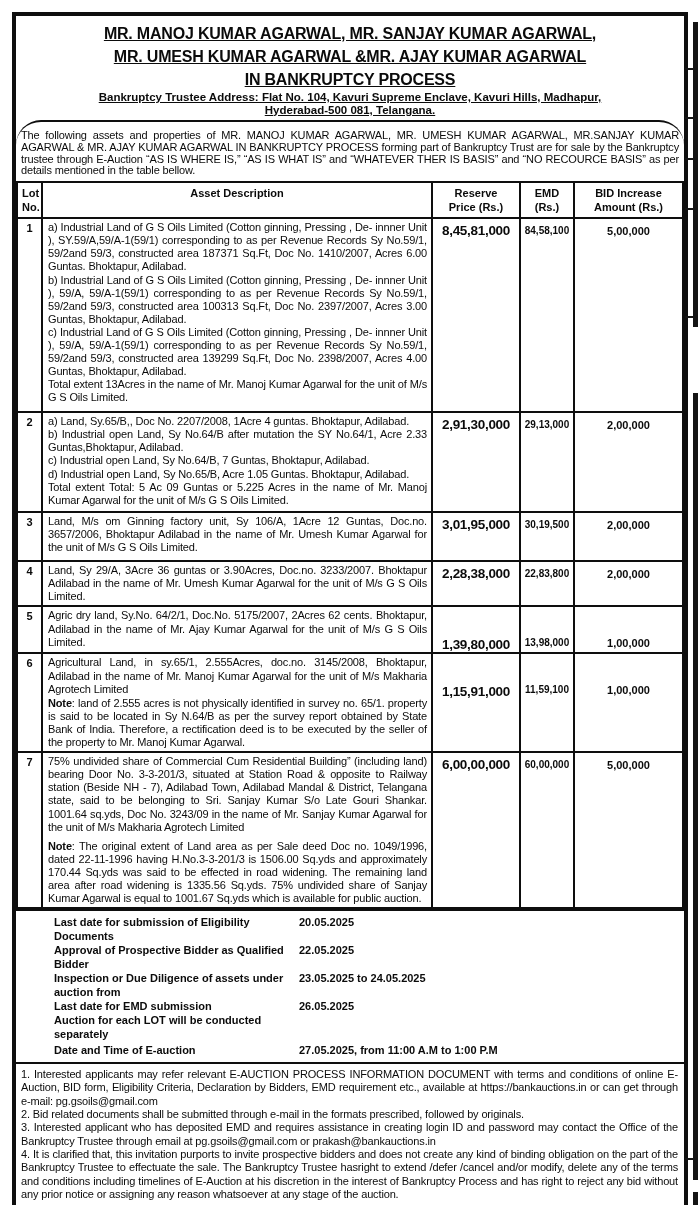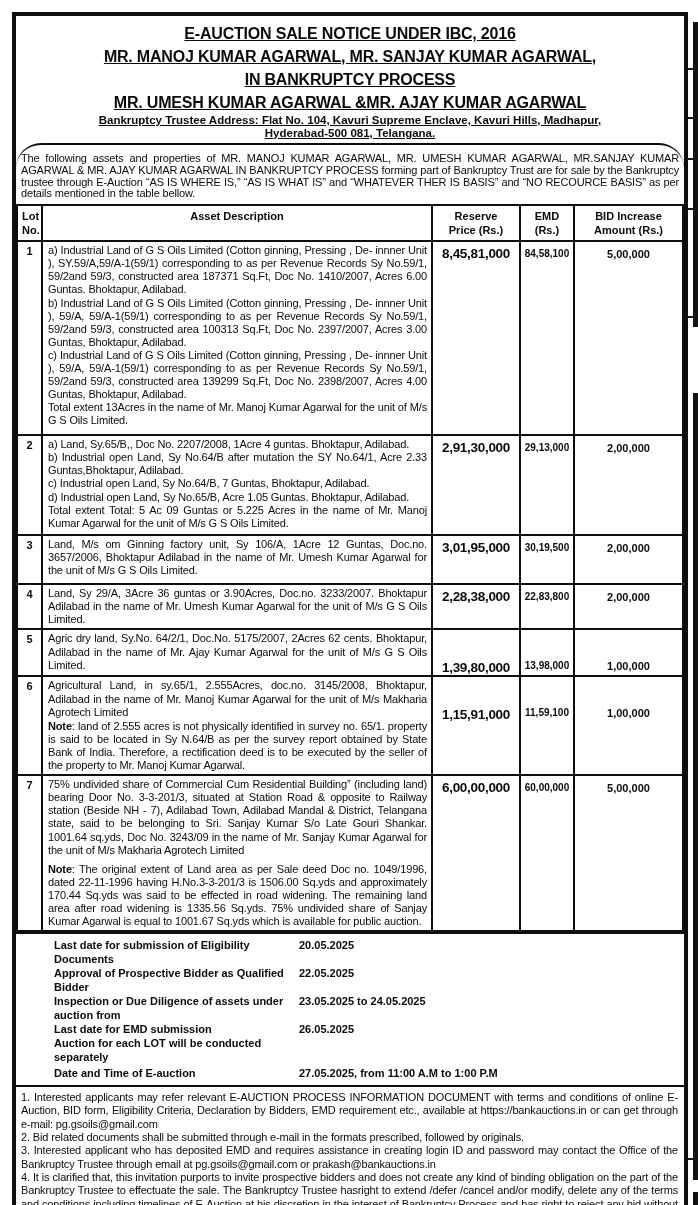--- a/index.html
+++ b/index.html
@@ -80,24 +80,23 @@
   .edge-band { position: absolute; right: 0; top: 22px; width: 5px; height: 1183px; background: #141414; }
   .edge-gap { position: absolute; right: 0; width: 5px; background: #fff; }
   .edge-tick { position: absolute; right: 4px; width: 9px; height: 2px; background: #141414; }
 </style>
 </head>
 <body>
 
 <div class="frame">
 
   <div class="header">
-    <div class="title-line">E-AUCTION SALE NOTICE UNDER IBC, 2016</div>
     <div class="title-line">MR. MANOJ KUMAR AGARWAL, MR. SANJAY KUMAR AGARWAL,</div>
+    <div class="title-line">MR. UMESH KUMAR AGARWAL &amp;MR. AJAY KUMAR AGARWAL</div>
     <div class="title-line">IN BANKRUPTCY PROCESS</div>
-    <div class="title-line">MR. UMESH KUMAR AGARWAL &amp;MR. AJAY KUMAR AGARWAL</div>
     <div class="address-line">Bankruptcy Trustee Address: Flat No. 104, Kavuri Supreme Enclave, Kavuri Hills, Madhapur,</div>
     <div class="address-line">Hyderabad-500 081, Telangana.</div>
   </div>
 
   <div class="intro">The following assets and properties of MR. MANOJ KUMAR AGARWAL, MR. UMESH KUMAR AGARWAL, MR.SANJAY KUMAR AGARWAL &amp; MR. AJAY KUMAR AGARWAL IN BANKRUPTCY PROCESS forming part of Bankruptcy Trust are for sale by the Bankruptcy trustee through E-Auction “AS IS WHERE IS,” “AS IS WHAT IS” and “WHATEVER THER IS BASIS” and “NO RECOURCE BASIS” as per details mentioned in the table bellow.</div>
 
   <table class="lots">
     <colgroup>
       <col class="c-lot">
         <col class="c-desc">

